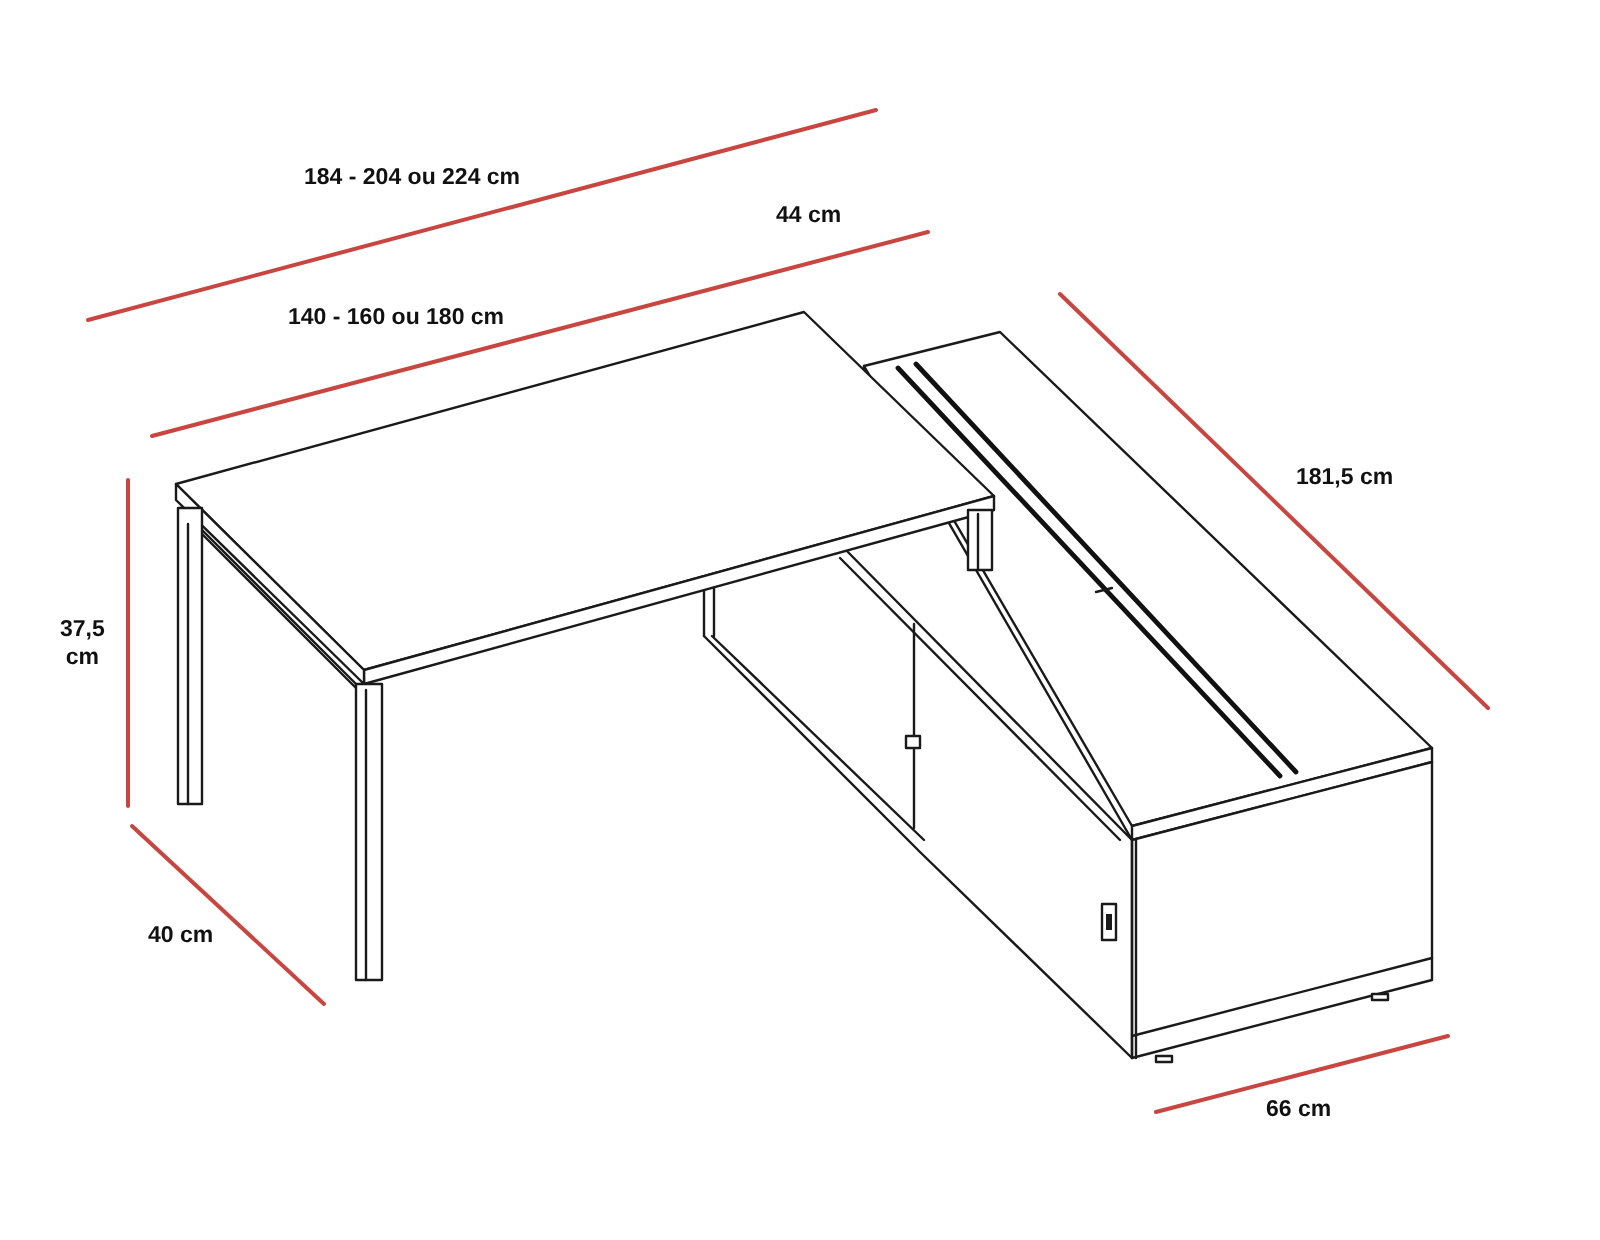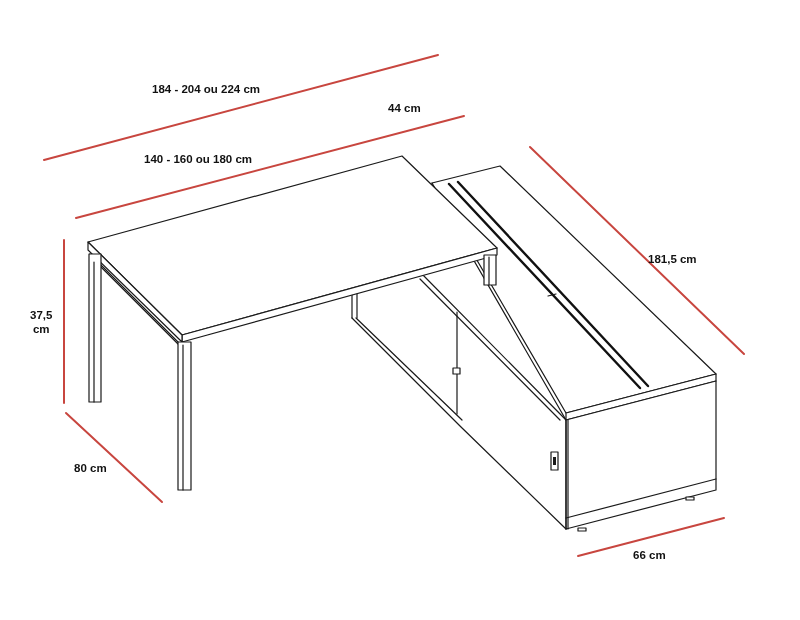--- a/index.html
+++ b/index.html
@@ -77,19 +77,19 @@
     <line class="dim-line" id="dl-cred" x1="530" y1="147" x2="744" y2="354" stroke="#c8463f"></line>
     <line class="dim-line" id="dl-height" x1="64" y1="240" x2="64" y2="403" stroke="#c8463f"></line>
     <line class="dim-line" id="dl-ddepth" x1="66" y1="413" x2="162" y2="502" stroke="#c8463f"></line>
     <line class="dim-line" id="dl-cdepth" x1="578" y1="556" x2="724" y2="518" stroke="#c8463f"></line>
   </g>
 </svg>
 
 <div class="dim-label" id="lb-overall" style="left: 152px; top: 82px;">184 - 204 ou 224 cm</div>
 <div class="dim-label" id="lb-desk" style="left: 144px; top: 152px;">140 - 160 ou 180 cm</div>
 <div class="dim-label" id="lb-return" style="left: 388px; top: 101px;">44 cm</div>
-<div class="dim-label" id="lb-cred" style="left: 648px; top: 232px; margin-top: 20px;">181,5 cm</div>
+<div class="dim-label" id="lb-cred" style="left: 648px; top: 232px;">181,5 cm</div>
 <div class="dim-label" id="lb-height" style="left: 30px; top: 308px;">
   <div>37,5</div>
   <div>cm</div>
 </div>
-<div class="dim-label" id="lb-ddepth" style="left: 74px; top: 461px;">80 cm</div>
+<div class="dim-label" id="lb-ddepth" style="left: 74px; top: 461px;">40 cm</div>
 <div class="dim-label" id="lb-cdepth" style="left: 633px; top: 548px; text-align: right;">66 cm</div>
 
 </body></html>

